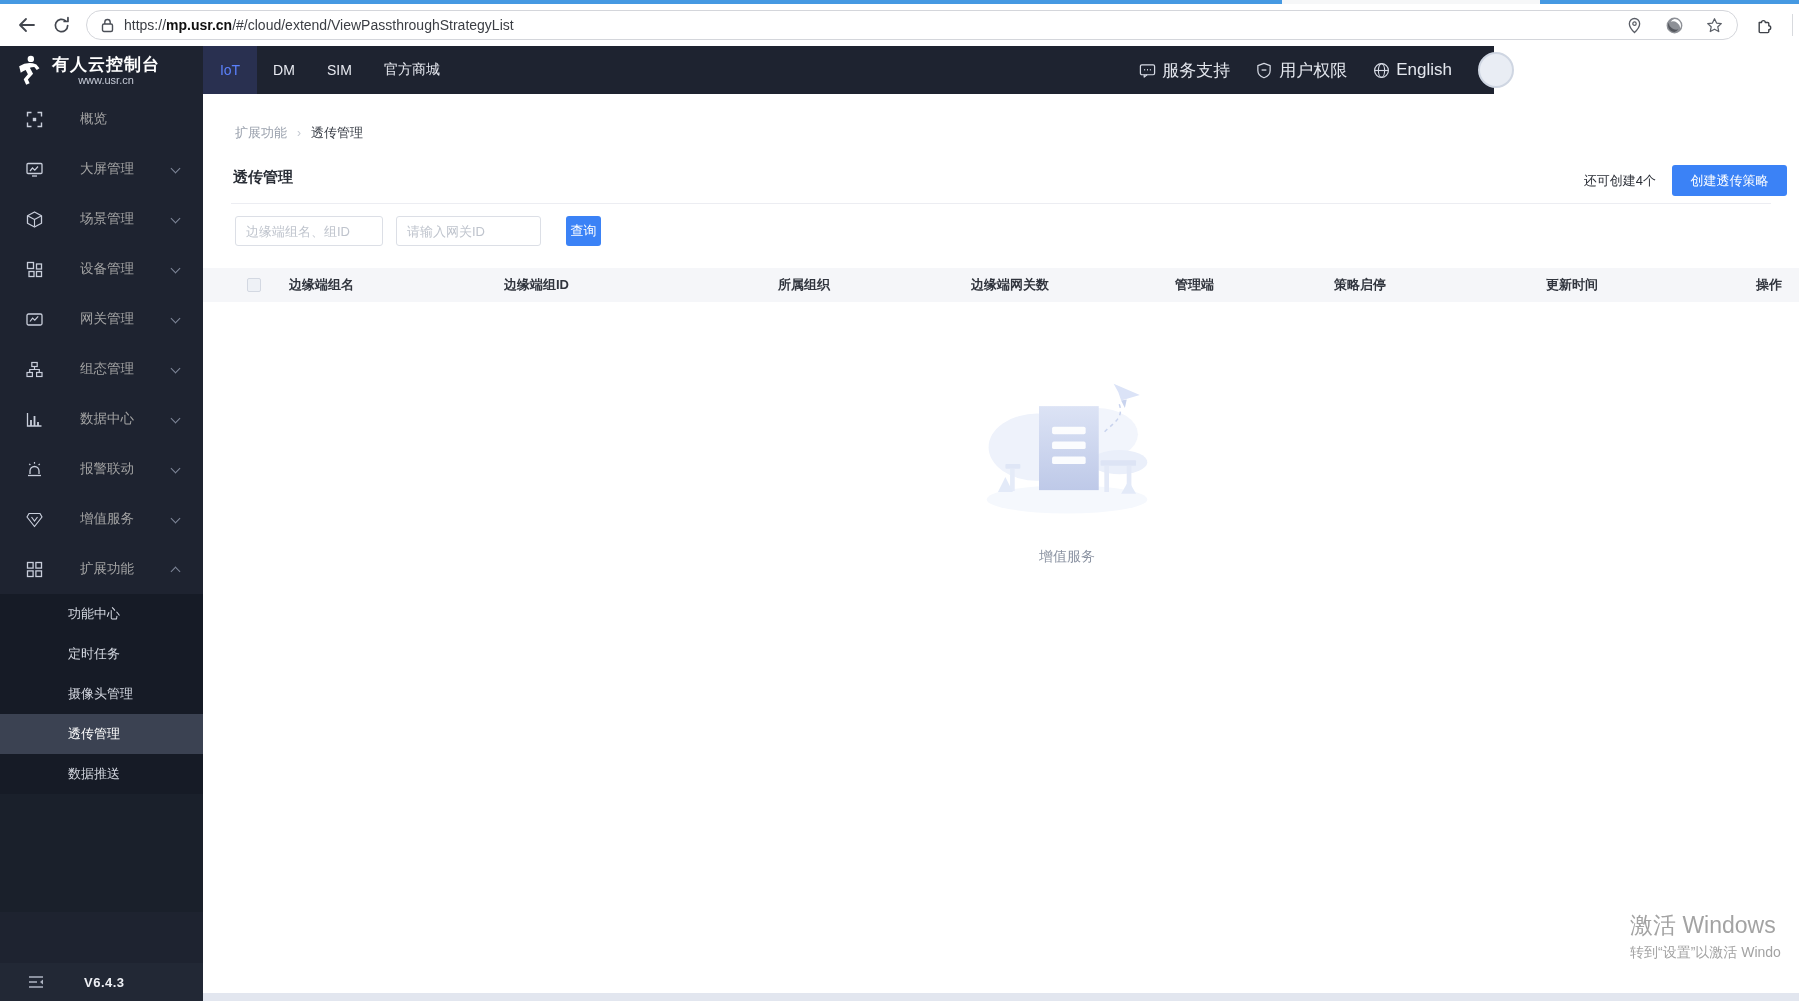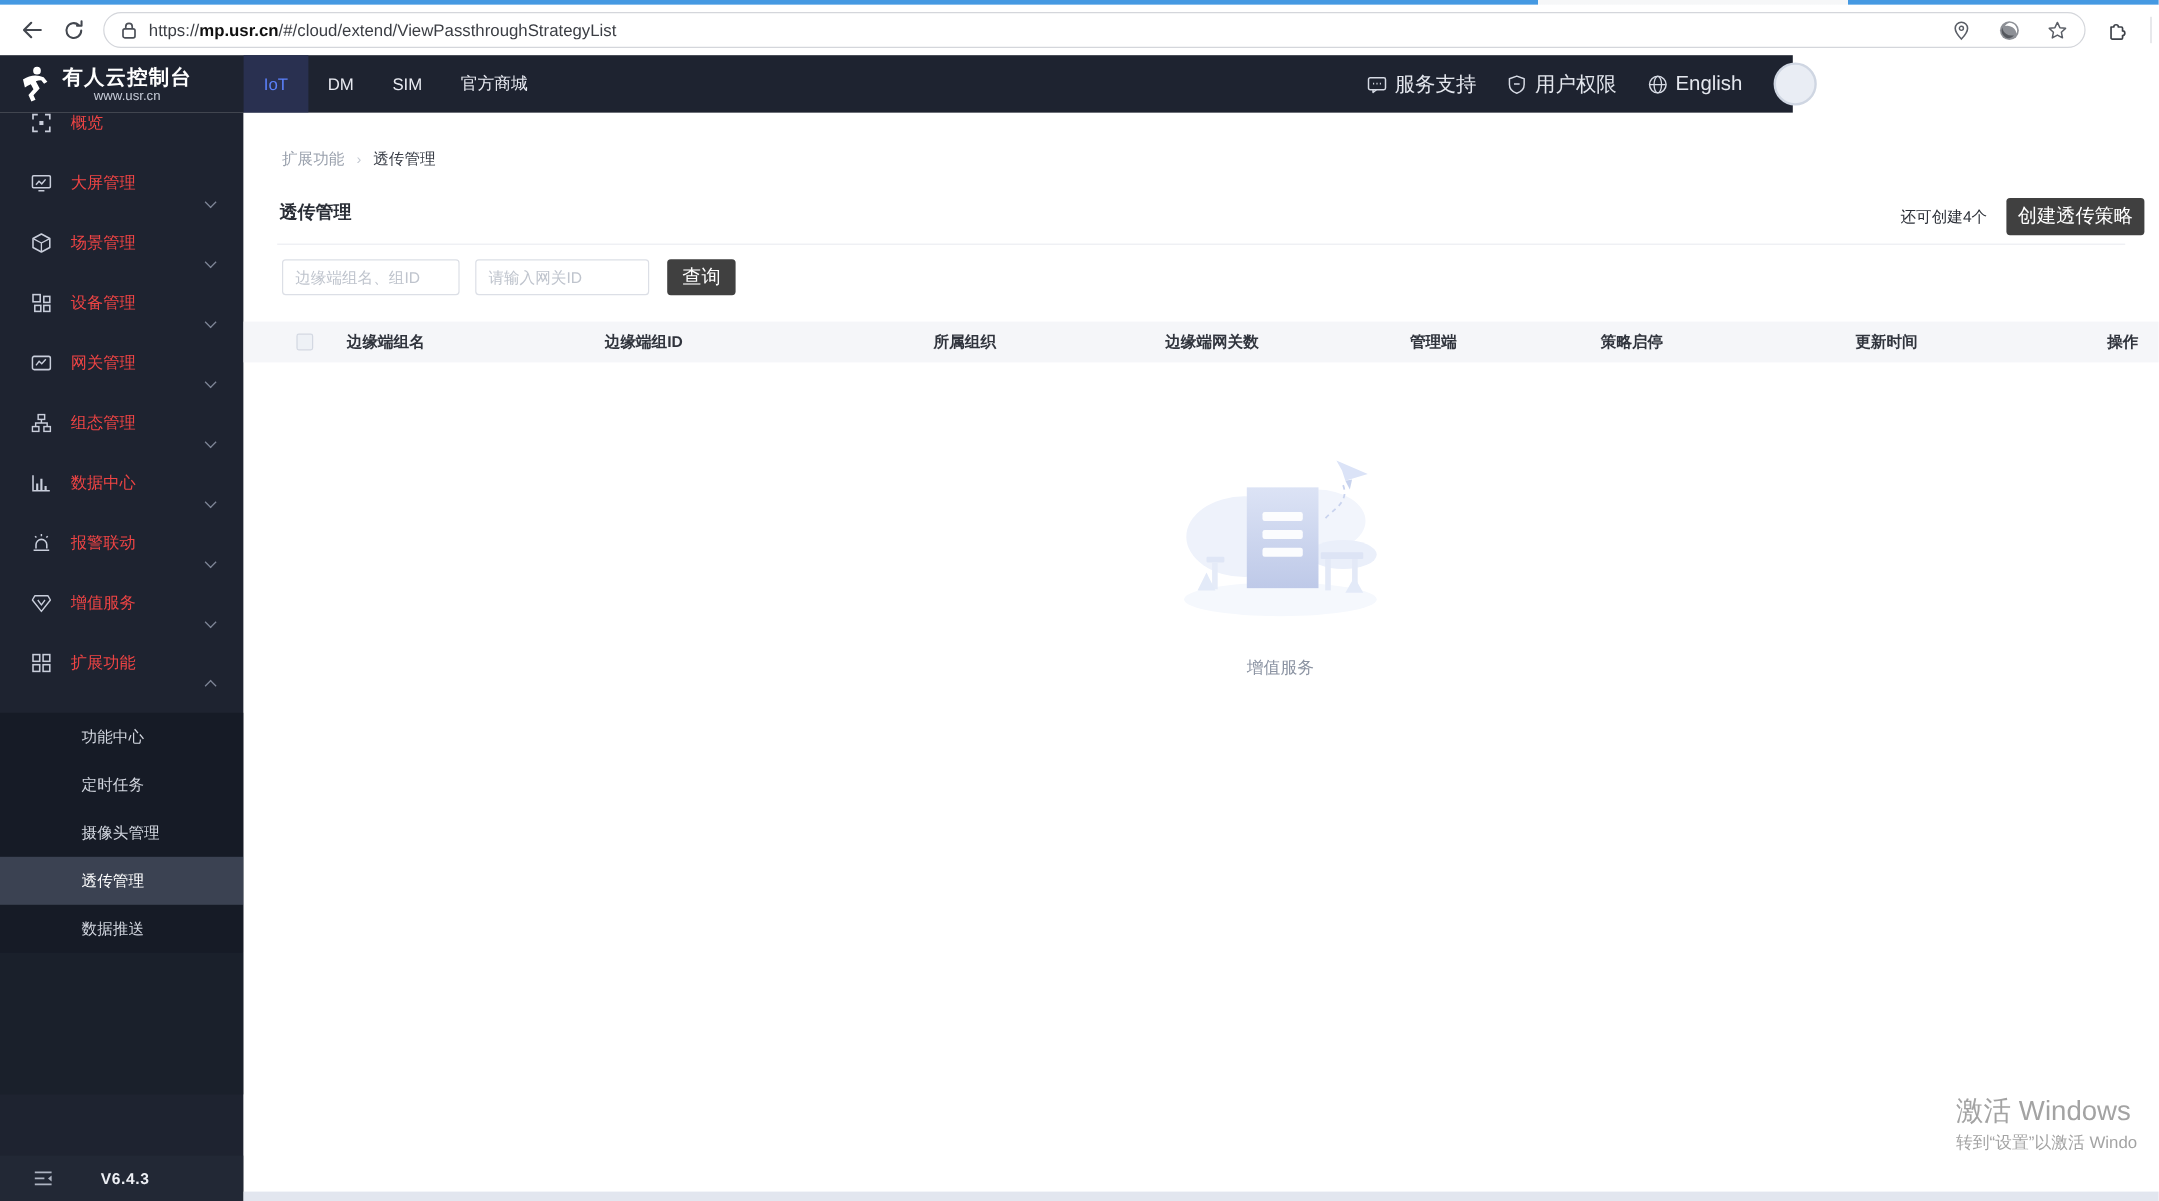--- a/index.html
+++ b/index.html
@@ -30,21 +30,21 @@
   .hdr-tabs { display:flex; align-items:stretch; }
   .hdr-tab { min-width:54px; padding:0 16px; display:flex; align-items:center; justify-content:center; font-size:14px; color:#e8eaf1; cursor:pointer; }
   .hdr-tab.active { background:#293050; color:#5b80fa; }
   .hdr-right { margin-left:auto; display:flex; align-items:center; padding-right:2px; }
   .hdr-link { display:flex; align-items:center; font-size:17px; color:#e4e7ee; margin-right:26px; cursor:pointer; }
   .hdr-link .hicon { width:17px; height:17px; margin-right:6px; color:#d6dae4; }
   .avatar { width:36px; height:36px; border-radius:50%; background:#e9edf4; margin-right:-22px; flex:0 0 auto; border:2px solid #cfd6e2; }
 
   
   .sidebar { position:absolute; left:0; top:94px; width:203px; height:907px; background:#1e2330; }
-  .menu-item { height:50px; display:flex; align-items:flex-start; padding-left:26px; position:relative; cursor:pointer; color:#ef4444; }
+  .menu-item { height:50px; display:flex; align-items:center; padding-left:26px; position:relative; cursor:pointer; color:#a3a3a3;gap:21px; }
   .menu-item .micon { width:17px; height:17px; color:#c9cedb; flex:0 0 auto; }
   .menu-label { margin-left:16px; font-size:13.5px; }
   .chev { position:absolute; right:24px; width:7px; height:7px; border-right:1.4px solid #7f8798; border-bottom:1.4px solid #7f8798; transform:rotate(45deg); top:21px; }
   .chev.up { transform:rotate(-135deg); top:24px; }
   .submenu { background:#161b26; }
   .sub-item { height:40px; line-height:40px; padding-left:68px; font-size:13px; color:#d3d7e0; cursor:pointer; }
   .sub-item.active { background:#3b4252; color:#fff; }
   .side-rest { background:#1a202b; height:118px; }
   .side-footer { position:absolute; left:0; bottom:0; width:203px; height:38px; background:#222835; display:flex; align-items:center; }
   .collapse-icon { margin-left:28px; width:16px; height:14px; color:#aeb4c2; }
@@ -52,28 +52,28 @@
 
   
   .main { position:absolute; left:203px; top:94px; width:1596px; height:907px; background:#fff; }
   .breadcrumb { position:absolute; left:32px; top:30px; font-size:13px; display:flex; align-items:center; }
   .bc-parent { color:#9aa1ad; cursor:pointer; }
   .bc-sep { color:#c4c9d2; margin:0 10px; font-size:12px; }
   .bc-current { color:#383d46; }
   .page-title { position:absolute; left:30px; top:74px; font-size:15px; font-weight:bold; color:#2b2f37; }
   .title-right { position:absolute; right:12px; top:71px; display:flex; align-items:center; }
   .quota { font-size:13px; font-weight:normal; color:#2b2f37; margin-right:16px; }
-  .btn-blue { background:#404040; color:#fff; border:none; border-radius:3px; font-size:16px; cursor:pointer; font-family:inherit; }
+  .btn-blue { background:#3b82f6; color:#fff; border:none; border-radius:3px; font-size:13px; cursor:pointer; font-family:inherit; }
   .btn-create { width:115px; height:31px; }
   .title-divider { position:absolute; left:28px; right:28px; top:109px; height:1px; background:#ecedf2; }
   .filter-row { position:absolute; left:32px; top:122px; display:flex; align-items:center;border-radius:12px; }
   .flt-input { width:148px; height:30px; border:1px solid #dcdfe6; border-radius:3px; padding:0 10px; font-size:13px; color:#333; font-family:inherit; margin-right:13px; }
   .flt-input::placeholder { color:#bfc4cd; }
   .flt-input:nth-child(2){ width:145px; }
-  .btn-query { width:57px; height:30px; margin-left:2px; }
+  .btn-query { width:35px; height:30px; margin-left:12px; }
   .table-head { position:absolute; left:0; top:174px; width:1596px; height:34px; background:#f5f6f9; }
   .th { position:absolute; top:0; line-height:34px; font-size:13px; font-weight:bold; color:#30343d; white-space:nowrap; }
   .th-check { position:absolute; left:44px; top:10px; width:14px; height:14px; background:#eef1f6; border:1px solid #d3d8e2; border-radius:2px; cursor:pointer; }
   .c1{left:86px}.c2{left:301px}.c3{left:575px}.c4{left:768px}.c5{left:972px}.c6{left:1131px}.c7{left:1343px}.c8{left:1553px}
   .empty-wrap { position:absolute; left:calc(50% + 66px); top:286px; transform:translateX(-50%); text-align:center; }
   .empty-text { margin-top:28px; font-size:14px; color:#8b93a2; }
   .bottom-strip { position:absolute; left:0; bottom:0; width:1596px; height:8px; background:#e2e6ef; }
 
   .watermark { position:absolute; left:1630px; top:910px; color:#a3a3a3; white-space:nowrap; }
   .wm1 { font-size:23px; font-weight:300; }

